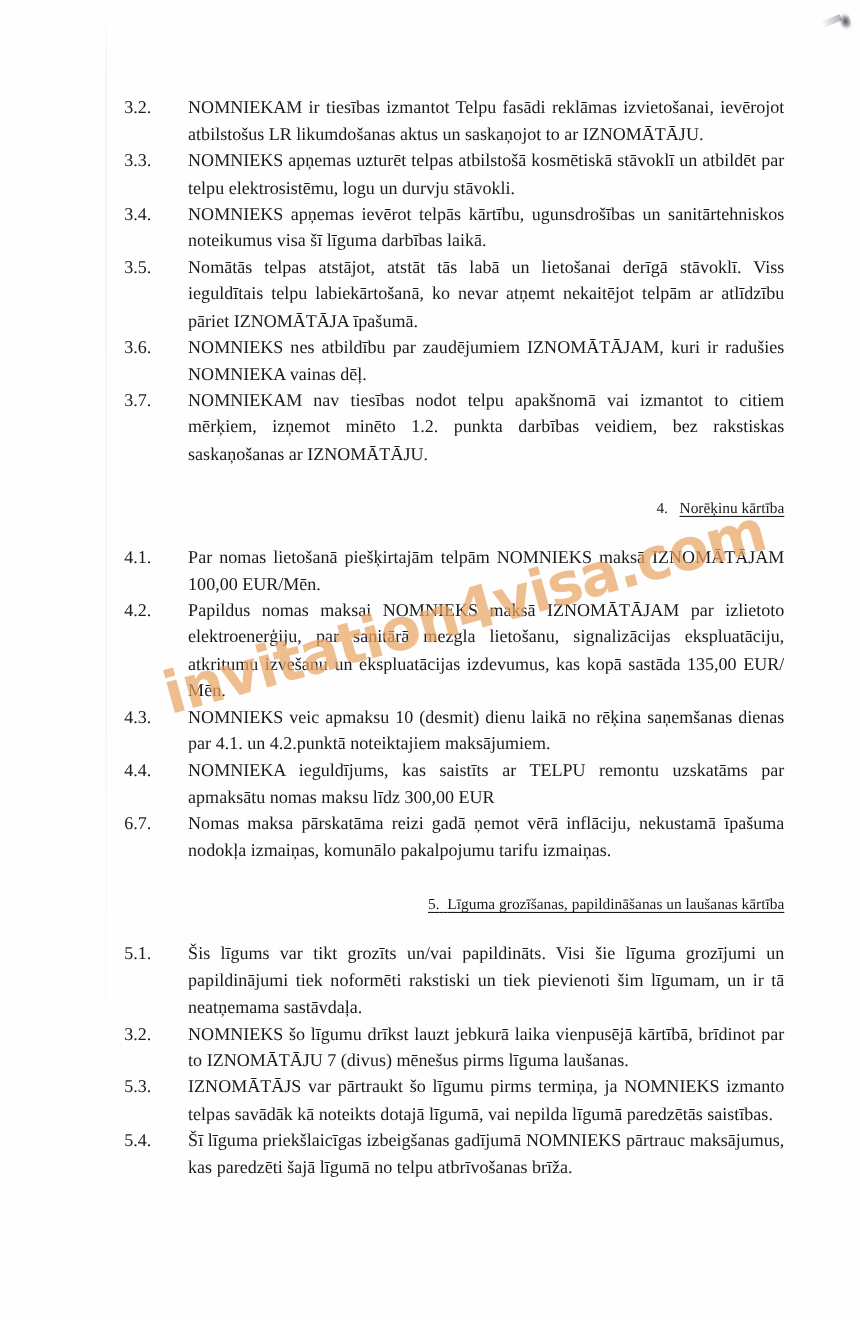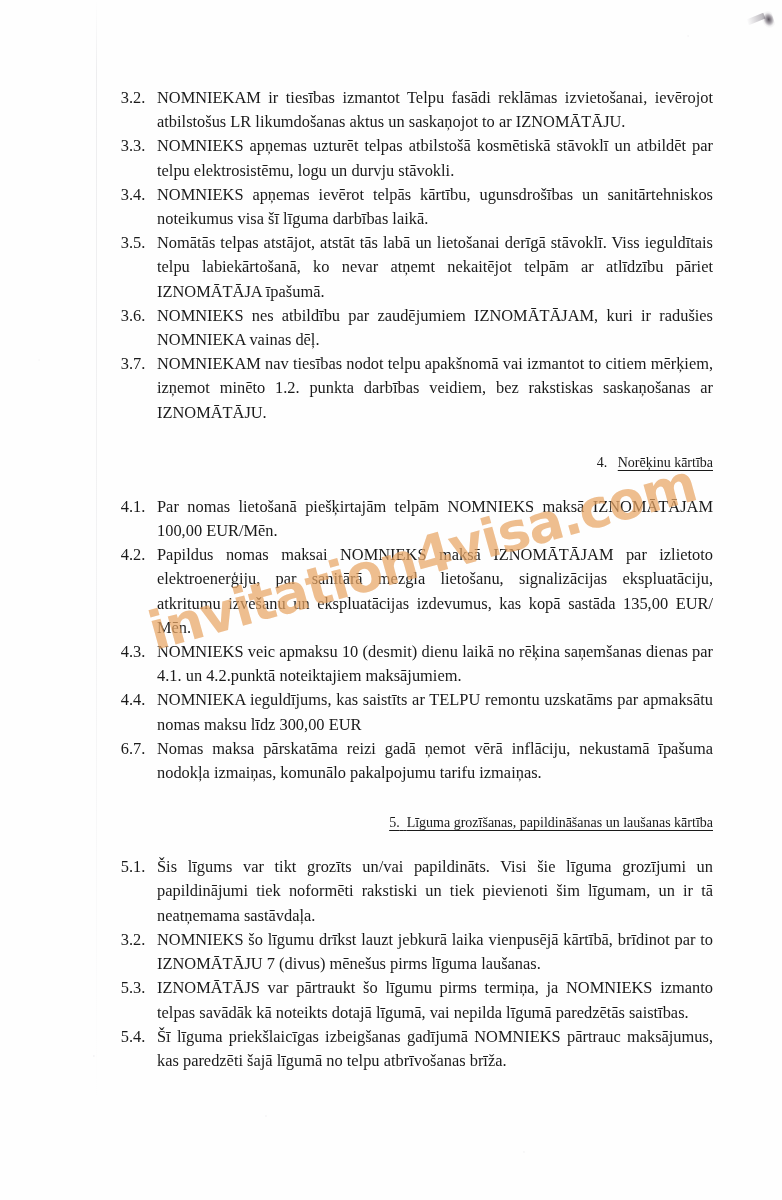--- a/index.html
+++ b/index.html
@@ -71,28 +71,29 @@
   .clause {
     display: flex;
     align-items: flex-start;
     font-size: 16.4px;
     line-height: 24.2px;
     margin-bottom: 0px;
   }
   .clause .num {
     flex: 0 0 auto;
     width: 40px;
-    text-align: center;
+    text-align: left;
     padding-right: 4px;
   }
   .clause .body {
     flex: 1 1 auto;
     text-align: justify;
     text-justify: inter-word;
     hyphens: none;
+    margin-left: 14px;
   }
 
   .heading {
     text-align: right;
     font-size: 14px;
     line-height: 24px;
   }
   .heading .h-num { text-decoration: none; }
   .heading .h-text { text-decoration: underline; text-underline-offset: 2.5px; }
   .heading.full-underline { text-decoration: underline; text-underline-offset: 2.5px; }

